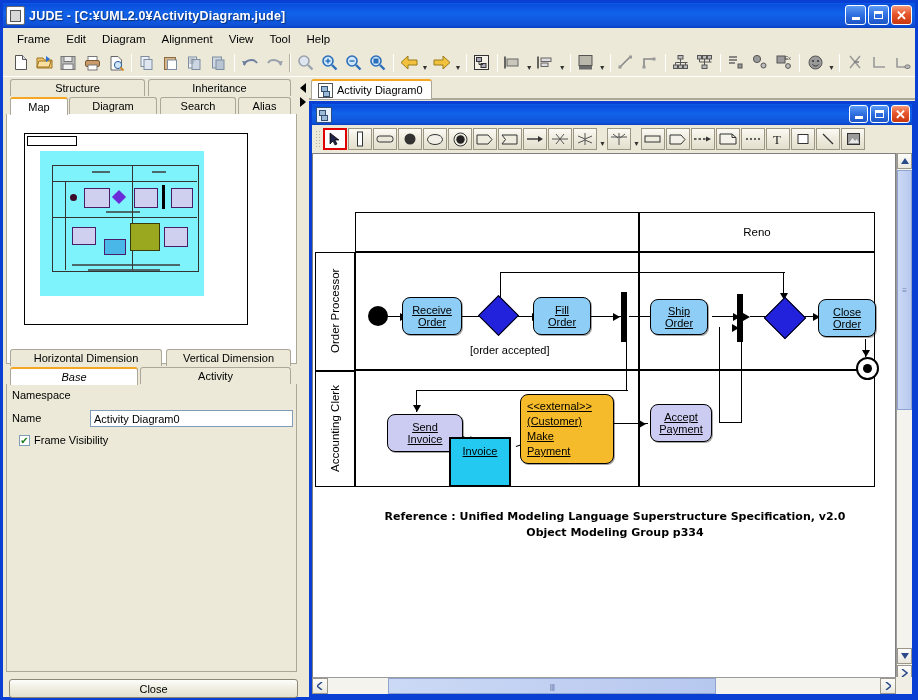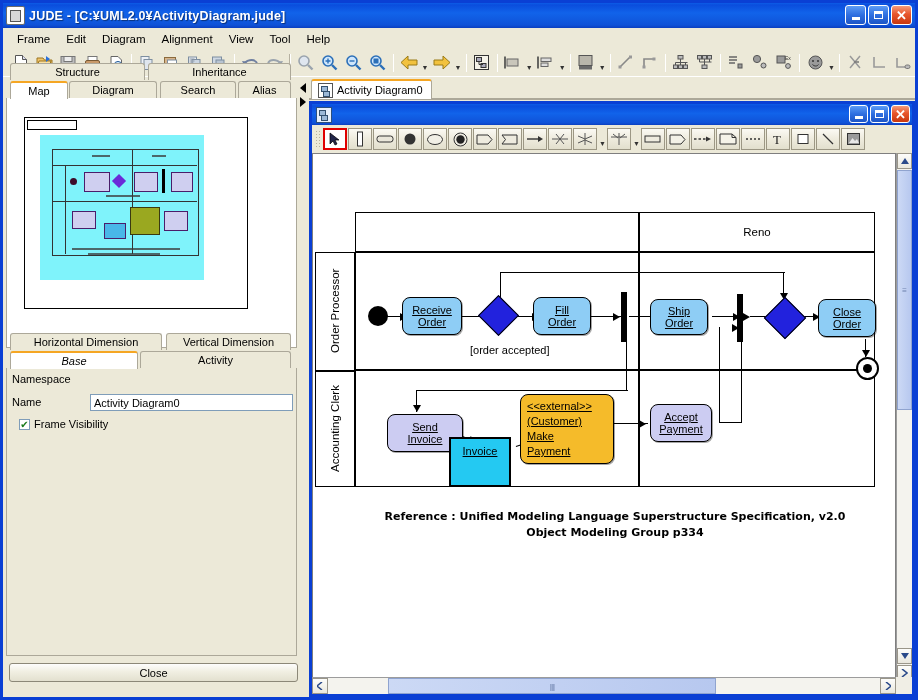--- a/index.html
+++ b/index.html
@@ -44,21 +44,21 @@
     display:flex;align-items:center;padding-left:2px;box-sizing:border-box;}
   .grip{width:6px;height:20px;margin-right:3px;
     background-image:radial-gradient(#b0ab95 40%,transparent 41%);
     background-size:3px 3px;background-position:1px 1px;opacity:.9;}
   .tbtn{width:24px;height:24px;display:flex;align-items:center;justify-content:center;flex:none;}
   .tsep{width:1px;height:18px;background:#b5b0a0;margin:0 3px;border-right:1px solid #fff;}
   .caret{width:9px;height:22px;display:flex;align-items:flex-end;justify-content:center;
     padding-bottom:6px;font-size:7px;color:#333;flex:none;}
 
   
-  .leftpanel{position:absolute;left:3px;top:60px;width:293px;height:618px;}
+  .leftpanel{position:absolute;left:3px;top:76px;width:293px;height:618px;}
   .tabrow{position:relative;height:17px;}
   .tab{position:absolute;top:0;height:17px;box-sizing:border-box;
     background:#ece9d8;border:1px solid #aca899;border-bottom:none;
     border-radius:3px 3px 0 0;display:flex;align-items:center;justify-content:center;
     font-size:11px;color:#000;}
   .tab.sel{background:#fff;border-color:#aca899;z-index:5;height:18px;}
   .tab.sel.hl{border-top:2px solid #f5a623;}
 
   
   .mapwrap{position:relative;width:291px;height:250px;background:#fff;

